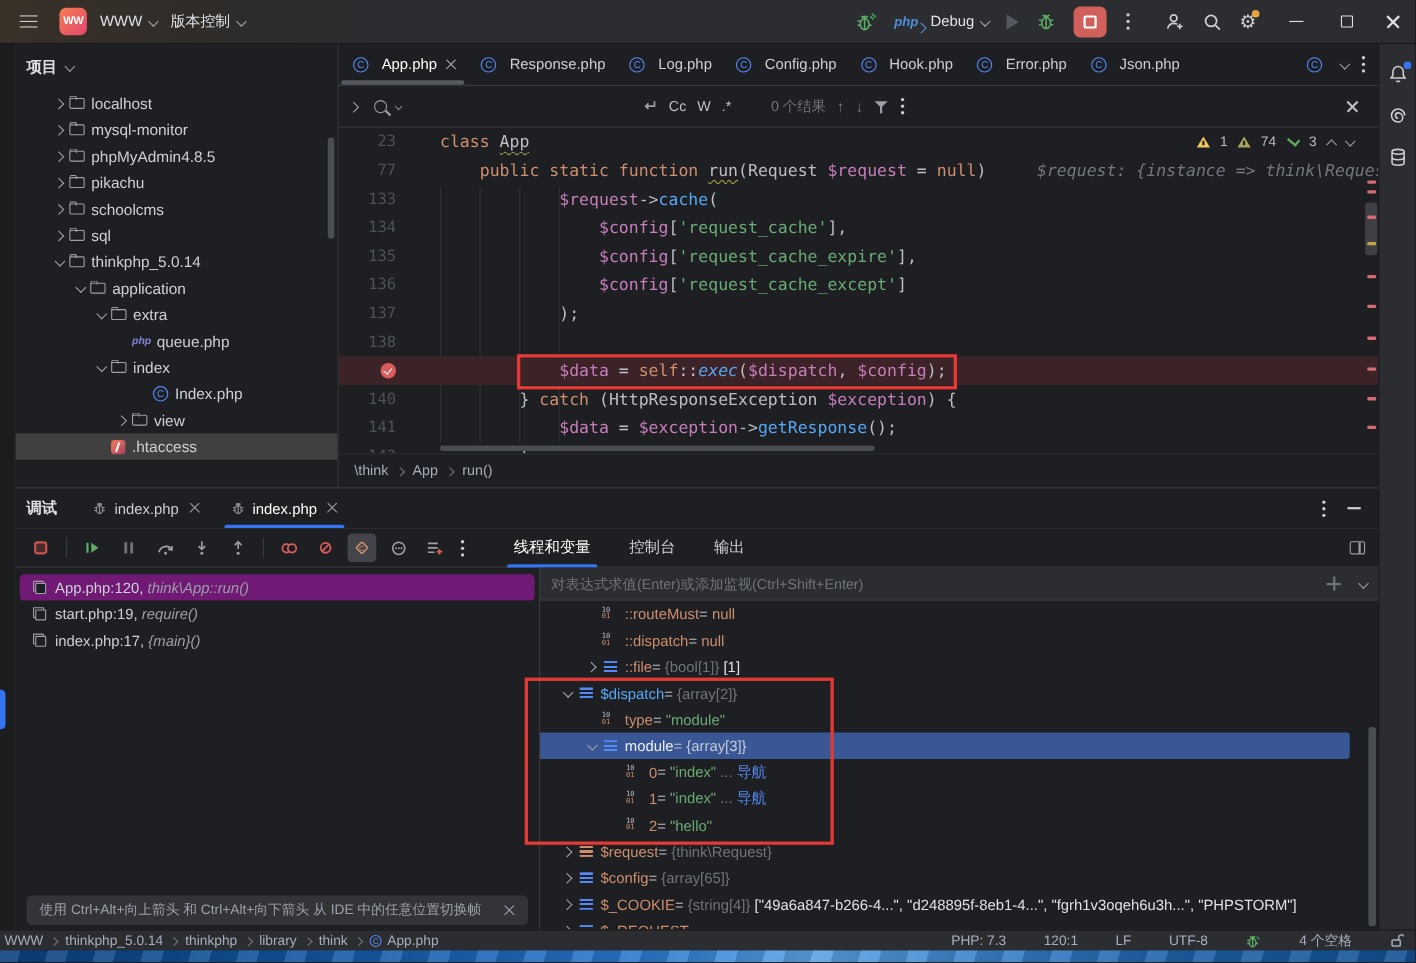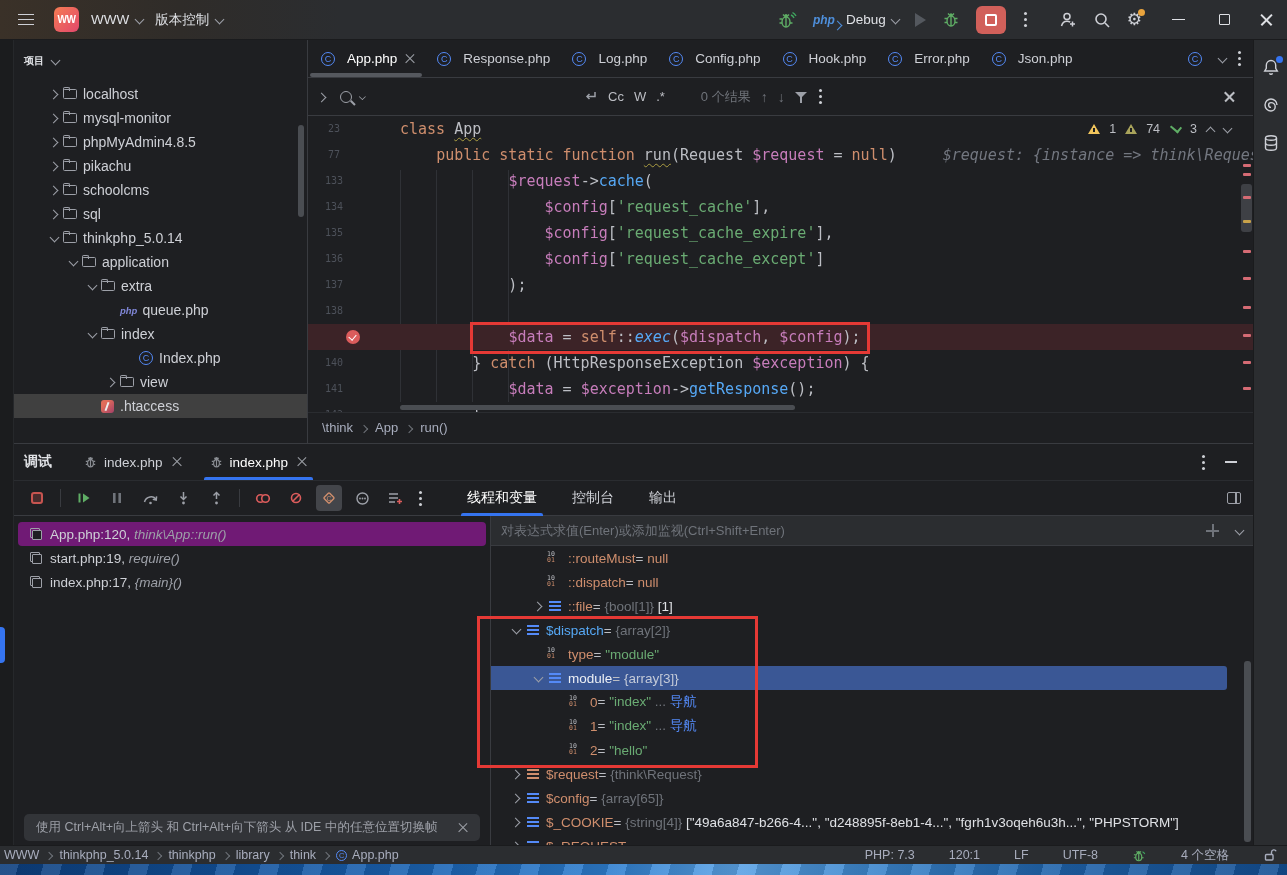--- a/index.html
+++ b/index.html
@@ -39,21 +39,21 @@
   .win-close::before,.win-close::after { content:""; position:absolute; left:-1px; top:6px; width:15px; height:1.6px; background:#dfe1e5; }
   .win-close::before{ transform:rotate(45deg);} .win-close::after{ transform:rotate(-45deg);}
   svg.ic { display:block; }
 
   
   #left-stripe { position:absolute; left:0; top:40px; width:14px; height:805px; background:#1b1c1e; border-right:1px solid #26282b; }
   #stripe-pill { position:absolute; left:0; top:587px; width:5px; height:36px; background:#3574f0; border-radius:0 4px 4px 0; }
 
   
   #project { position:absolute; left:14px; top:40px; width:294px; height:403px; border-right:1px solid #393b40; background:#1e1f22; overflow:hidden; }
-  #project-header { height:42px; display:flex; align-items:center; padding-left:10px; gap:7px; font-size:10px; font-weight:bold; color:#dfe1e5; }
+  #project-header { height:42px; display:flex; align-items:center; padding-left:10px; gap:7px; font-size:14px; font-weight:bold; color:#dfe1e5; }
   .tree-row { height:24px; display:flex; align-items:center; font-size:14px; color:#ced0d6; white-space:nowrap; }
   .tree-row.sel { background:#404040; }
   .tchev { width:19px; display:flex; align-items:center; justify-content:center; flex:none; }
   .folder { position:relative; width:14px; height:10px; border:1.5px solid #9da0a8; border-radius:1.5px; flex:none; margin-right:6px; }
   .folder::before { content:""; position:absolute; top:-3.5px; left:-1.5px; width:5px; height:3px; border:1.5px solid #9da0a8; border-bottom:none; border-radius:2px 2px 0 0; }
   .cls-ic { width:14px; height:14px; border:1.2px solid #548af7; border-radius:50%; color:#548af7; font-size:9px; display:flex; align-items:center; justify-content:center; flex:none; margin-right:6px; }
   .cls-ic::after { content:"C"; }
   .php-ic { font-style:italic; font-weight:bold; font-size:9.5px; color:#8087d8; margin-right:5px; flex:none; }
   .ht-ic { width:13px; height:13px; border-radius:3px; background:linear-gradient(135deg,#e06c5a 30%,#a33f67); position:relative; margin-right:6px; flex:none; }
   .ht-ic::after { content:""; position:absolute; left:5px; top:2px; width:2px; height:9px; background:#eee; transform:rotate(20deg); }
@@ -79,21 +79,21 @@
   .funnel { position:relative; width:12px; height:12px; }
   .funnel::before { content:""; position:absolute; top:1px; left:0; border-left:6px solid transparent; border-right:6px solid transparent; border-top:6px solid #9da0a8; }
   .funnel::after { content:""; position:absolute; top:6px; left:5px; width:2px; height:6px; background:#9da0a8; }
   .sx { position:relative; width:11px; height:11px; margin-left:auto; margin-right:8px;}
   .sx::before,.sx::after { content:""; position:absolute; top:5px; left:-1px; width:13px; height:1.5px; background:#bcbec4; }
   .sx::before{transform:rotate(45deg);} .sx::after{transform:rotate(-45deg);}
 
   #code { position:relative; height:296px; overflow:hidden; font-family:"DejaVu Sans Mono", monospace; font-size:15px; }
   .guide { position:absolute; top:54px; bottom:10px; width:1px; background:#2f3136; }
   .cl { position:relative; height:26px; line-height:26px; display:flex; white-space:pre; }
-  .cl .ln { width:52px; text-align:center; color:#4d515a; font-size:10px; flex:none; }
+  .cl .ln { width:52px; text-align:right; color:#4d515a; font-size:14px; flex:none; }
   .cl .ct { padding-left:40px; }
   .bp-row-bg { position:absolute; left:0; top:208px; width:945px; height:26px; background:#3c2327; }
   .bp-dot { position:relative; width:14px; height:14px; background:#db5c5c; border-radius:50%; margin:6px 0 0 26px; }
   .bp-dot::after { content:""; position:absolute; left:4px; top:3px; width:4px; height:6px; border-right:1.8px solid #fff; border-bottom:1.8px solid #fff; transform:rotate(40deg); }
   .tk-kw{color:#cf8e6d;} .tk-pln{color:#bcbec4;} .tk-var{color:#c77dbb;}
   .tk-str{color:#6aab73;} .tk-fn{color:#56a8f5;} .tk-fnx{color:#56a8f5;font-style:italic;}
   .tk-cls{color:#bcbec4;}
   .tk-clsw{color:#bcbec4; text-decoration:underline wavy rgba(190,175,70,.85); text-underline-offset:3px; text-decoration-thickness:1px;}
   .tk-fnw{color:#bcbec4; text-decoration:underline wavy rgba(190,175,70,.85); text-underline-offset:3px; text-decoration-thickness:1px;}
   .tk-hint{color:#737780; font-style:italic; margin-left:46px;}

